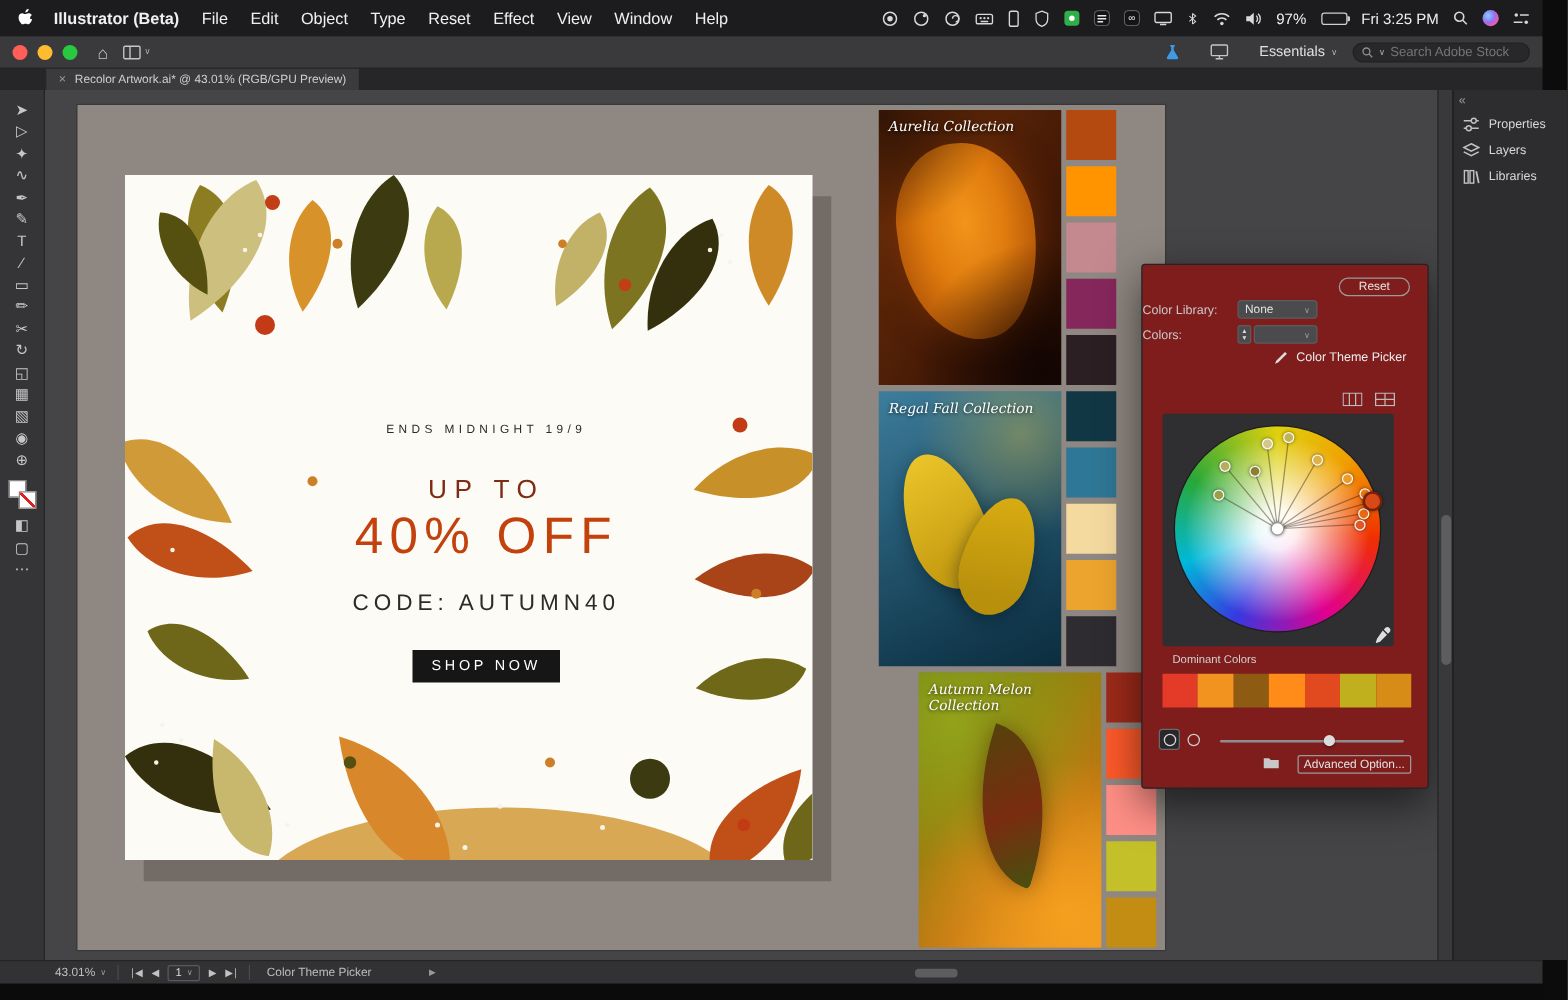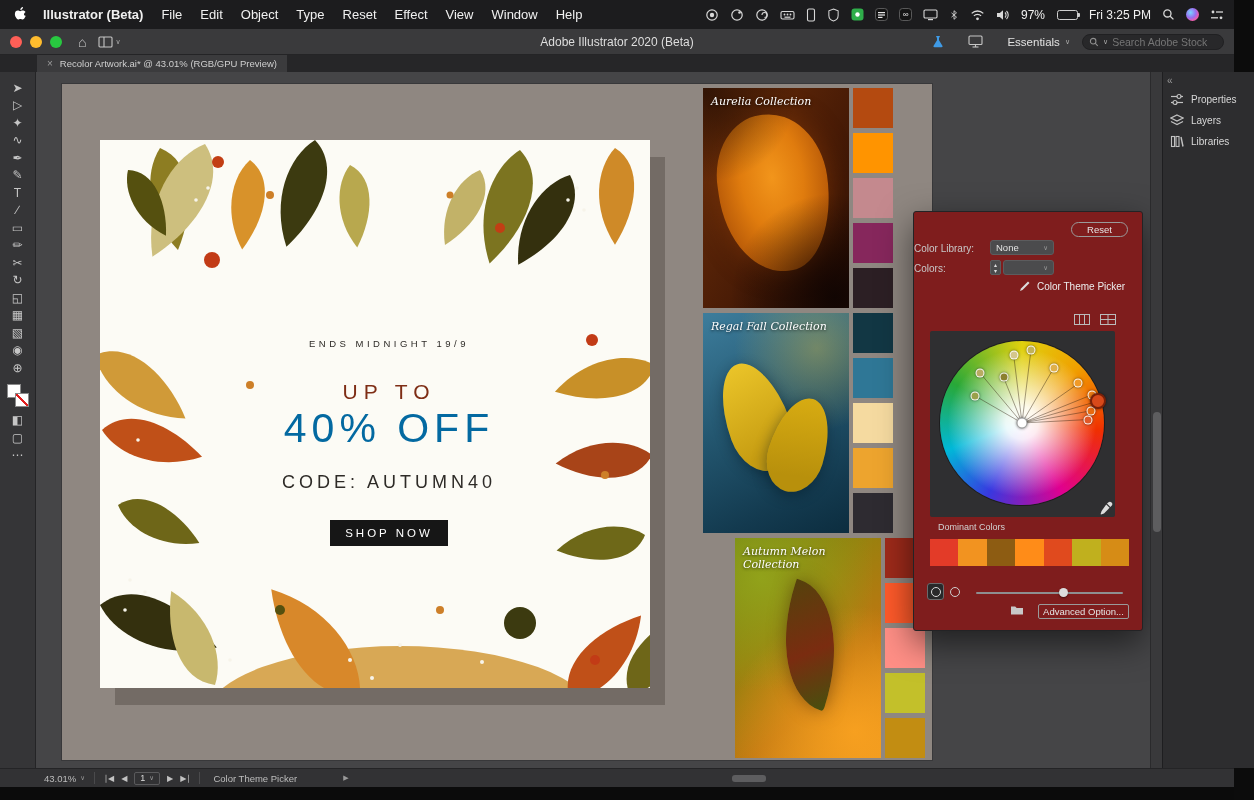--- a/index.html
+++ b/index.html
@@ -49,21 +49,21 @@
 
 .canvas{position:absolute;left:36px;top:72px;width:1114px;height:696px;background:#454547;overflow:hidden;}
 .pasteboard{position:absolute;left:26px;top:12px;width:870px;height:676px;background:#8f8781;box-shadow:0 0 0 1px rgba(0,0,0,.18);}
 .artboard{position:absolute;left:64px;top:68px;width:550px;height:548px;background:#fcfbf5;box-shadow:15px 17px 0 rgba(72,62,54,.38);overflow:hidden;}
 .decor{position:absolute;inset:0;width:100%;height:100%;}
 .design-text{position:absolute;inset:0;transform:translateX(14px);}
 .design-text>div{position:absolute;left:0;right:0;text-align:center;}
 .dt-headline{top:162px;font-size:21px;letter-spacing:5px;color:#2e2b27;font-weight:500;}
 .dt-subhead{top:198px;font-size:9.5px;letter-spacing:3.5px;color:#2e2b27;}
 .dt-upto{top:240px;font-size:21px;letter-spacing:6px;color:#7e2d15;font-weight:500;}
-.dt-discount{top:265px;font-size:41px;letter-spacing:5px;color:#0369a1;}
+.dt-discount{top:265px;font-size:41px;letter-spacing:5px;color:#c2410c;}
 .dt-code{top:332px;font-size:18px;letter-spacing:4px;color:#2e2b27;}
 .dt-cta-wrap{top:380px;}
 .dt-cta{display:inline-block;background:#161616;color:#fff;font-size:11.5px;letter-spacing:3px;padding:7px 15px;}
 
 
 .collections{position:absolute;left:667px;top:16px;width:192px;display:flex;flex-direction:column;gap:5px;}
 .collection-row{display:flex;gap:4px;}
 .photo{position:relative;width:146px;height:220px;overflow:hidden;flex:0 0 146px;}
 .photo-label{position:absolute;top:7px;left:8px;z-index:3;color:#fff;font-family:"DejaVu Serif",serif;font-style:italic;font-size:11px;text-shadow:0 1px 3px rgba(0,0,0,.7);}
 .photo-0{background:linear-gradient(120deg,#6e300a 0%,#4a1c06 55%,#2a0e04 100%);}
@@ -269,21 +269,20 @@
     <span class="tb-icon">
         <span>⌂</span>
       </span>
     <span class="tb-icon">
       <svg width="15" height="12" viewBox="0 0 15 12">
           <rect x="1" y="1" width="13" height="10" rx="1" fill="none" stroke="#c6c6c6" stroke-width="1.1"></rect>
           <line x1="6" y1="1" x2="6" y2="11" stroke="#c6c6c6" stroke-width="1.1"></line>
         </svg>
       <span class="tb-caret">∨</span>
     </span>
-    <span class="tb-title">Adobe Illustrator 2020 (Beta)</span>
     <div class="tb-right">
       <span class="tb-icon">
           <svg width="12" height="14" viewBox="0 0 12 14">
             <path d="M4.2,1 h3.6 v1 l-0.8,0.8 v2.4 l3.4,5.6 a1,1 0 0 1 -0.85,1.5 h-7.1 a1,1 0 0 1 -0.85,-1.5 l3.4,-5.6 v-2.4 l-0.8,-0.8 z" fill="#3f9ae5"></path>
           </svg>
         </span>
       <span class="tb-icon">
           <svg width="15" height="13" viewBox="0 0 15 13">
             <rect x="1" y="1" width="13" height="8.5" rx="1" fill="none" stroke="#c6c6c6" stroke-width="1.1"></rect>
             <line x1="7.5" y1="9.5" x2="7.5" y2="12" stroke="#c6c6c6" stroke-width="1.1"></line>

